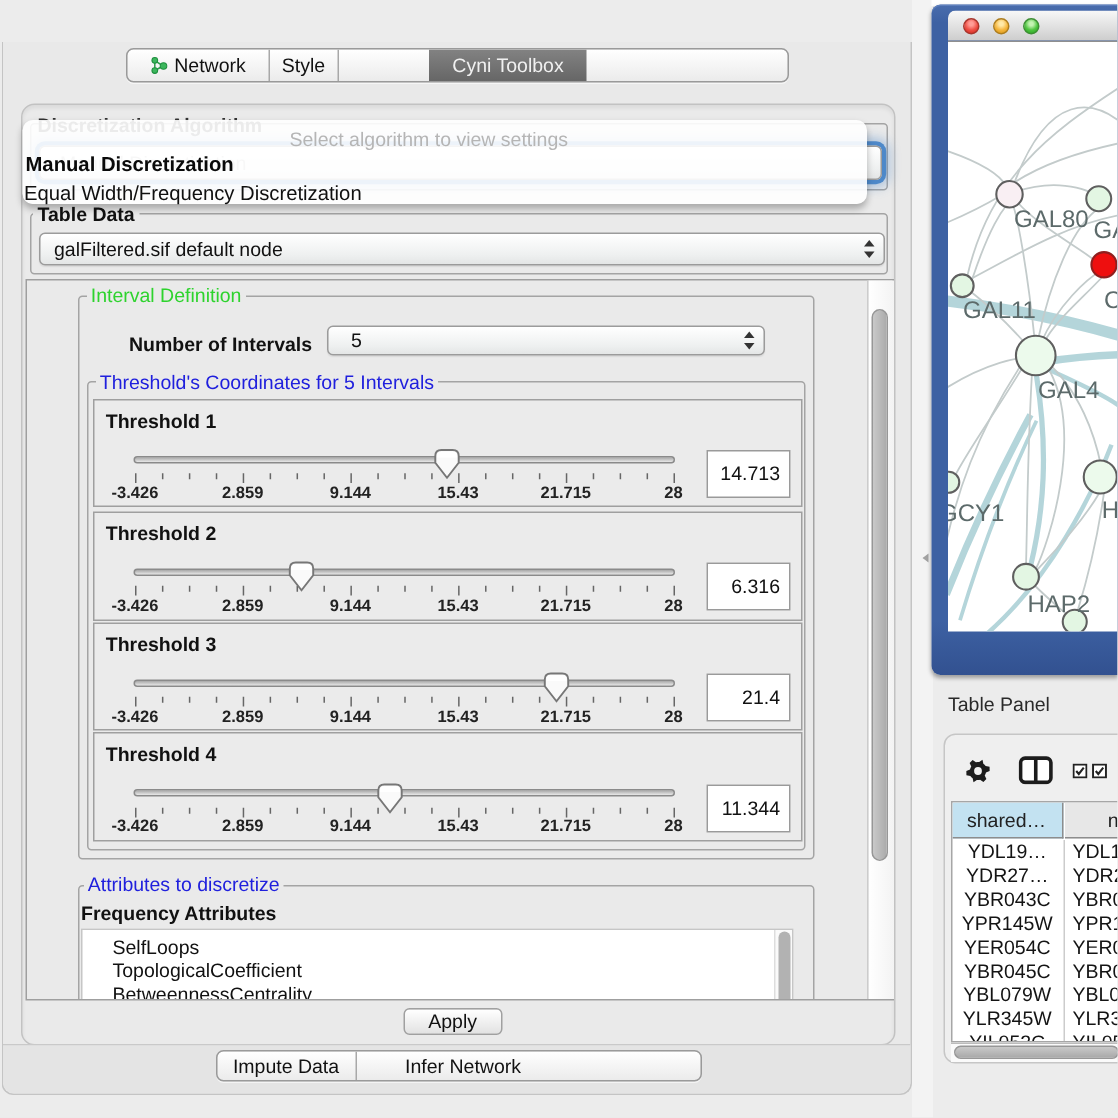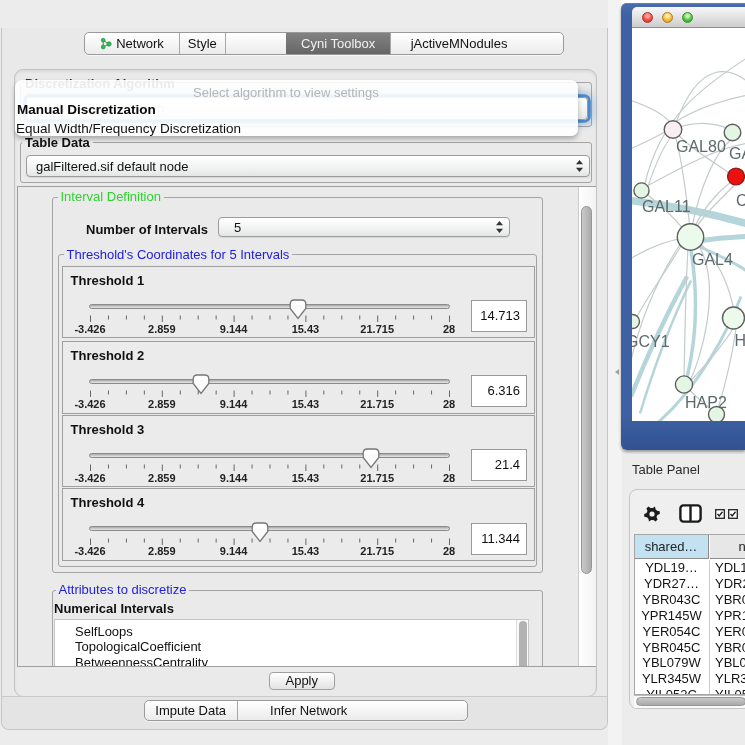--- a/index.html
+++ b/index.html
@@ -32,33 +32,32 @@
 <div id="root">
 
   <div class="abs" style="left:608px; top:0; width:14px; height:745px; background:#f3f3f3;"></div>
   <div class="abs" style="left:621px; top:0; width:124px; height:4px; background:#ffffff;"></div>
 
   <div class="abs" style="left:615px; top:369px; width:0; height:0; border-top:3.5px solid transparent; border-bottom:3.5px solid transparent; border-right:4.5px solid #a2a2a2;"></div>
 
 
   <div class="abs" style="left:1px; top:28px; width:607px; height:702px; background:#e9e9e9; border:1px solid #c4c4c4; border-top:none; border-radius:0 0 8px 8px;"></div>
 
-  <div class="seg" style="left:84px; top:32px; width:480px; height:23px;">
+  <div class="seg" style="left:84px; top:32px; width:442px; height:23px;">
     <div style="width:95px;"><svg width="12" height="13" viewBox="0 0 12 13" style="margin-right:4px;">
           <line x1="3.2" y1="3.4" x2="8.8" y2="7" stroke="#2a9c49" stroke-width="1"></line>
           <line x1="3.2" y1="10" x2="8.8" y2="7" stroke="#2a9c49" stroke-width="1"></line>
           <line x1="3.2" y1="3.4" x2="3.2" y2="10" stroke="#2a9c49" stroke-width="1"></line>
           <circle cx="3.2" cy="3.2" r="1.9" fill="#3cb65c" stroke="#1f8f3f" stroke-width="0.7"></circle>
           <circle cx="3.2" cy="10" r="1.9" fill="#3cb65c" stroke="#1f8f3f" stroke-width="0.7"></circle>
           <circle cx="9" cy="7" r="2.2" fill="#3cb65c" stroke="#1f8f3f" stroke-width="0.7"></circle>
         </svg>Network</div>
     <div style="width:45.6px;">Style</div>
     <div style="width:60.6px;margin-top:40px;">Select</div>
     <div class="sel" style="width:105px;">Cyni Toolbox</div>
-    <div style="width:135.8px;">jActiveMNodules</div>
   </div>
 
   <div class="abs" style="left:14px; top:69px; width:583px; height:628px; background:#eaeaea; border:1px solid #c2c2c2; border-radius:9px; box-shadow:inset 0 2px 3px rgba(0,0,0,.07);"></div>
 
   <div class="grp" style="left:20px; top:82px; width:572px; height:45px;"></div>
   <div class="abs nw" style="left:25px; top:76px; font-size:13px; font-weight:bold; color:#333;">Discretization Algorithm</div>
   <div class="combo" style="left:26px; top:97px; width:562px; height:23px; box-shadow:0 0 0 2.8px rgba(72,133,199,.95), 0 0 7px 5px rgba(72,133,199,.4);"></div>
   <div class="abs nw" style="left:40px; top:101px; font-size:13px; color:#b0b0b0;">Manual Discretization</div>
 
   <div class="grp" style="left:20px; top:142px; width:572px; height:41px;"></div>
@@ -234,21 +233,21 @@
         <span class="ticklbl" style="left:356.5px;">28</span>
       <svg class="thumb" width="18" height="21" viewBox="0 0 18 21" style="left:188.0px;">
           <path d="M1.2 5 Q1.2 1 5.2 1 L12.8 1 Q16.8 1 16.8 5 L16.8 9.5 L9 19.5 L1.2 9.5 Z" fill="#fafafa" stroke="#777" stroke-width="1.3"></path>
           <path d="M2.4 5 Q2.4 2.2 5.2 2.2 L12.8 2.2 Q15.6 2.2 15.6 5 L15.6 6 L2.4 6 Z" fill="#ffffff"></path>
         </svg>
       <div class="vfield">11.344</div>
     </div>
 
     <div class="grp" style="left:34.5px; top:403.5px; width:490.5px; height:90px;"></div>
     <div class="gl" style="left:38px; top:396.5px; color:#2020dd;">Attributes to discretize</div>
-    <div class="abs nw" style="left:36.5px; top:414px; font-size:13px; font-weight:bold; color:#111;">Numerical Intervals</div>
+    <div class="abs nw" style="left:36.5px; top:414px; font-size:13px; font-weight:bold; color:#111;">Frequency Attributes</div>
     <div class="abs" style="left:36.5px; top:432.5px; width:474.5px; height:60px; background:#ffffff; border:1px solid #c6c6c6;"></div>
     <div class="abs item" style="left:57.5px; top:437px;">SelfLoops</div>
     <div class="abs item" style="left:57.5px; top:452.6px;">TopologicalCoefficient</div>
     <div class="abs item" style="left:57.5px; top:468.2px;">BetweennessCentrality</div>
     <div class="abs" style="left:498.5px; top:433.5px; width:12px; height:58px; background:#fafafa; border-left:1px solid #ddd;"></div>
     <div class="abs" style="left:501.3px; top:434.5px; width:8px; height:57px; background:#b2b2b2; border-radius:4px 4px 0 0;"></div>
   </div>
 
   <div class="abs" style="left:577.5px; top:186.5px; width:18px; height:479px; background:linear-gradient(to right,#ffffff,#f3f3f3); border-left:1px solid #cccccc;"></div>
   <div class="abs" style="left:580.8px; top:206px; width:11.5px; height:368px; background:linear-gradient(to right,#c9c9c9,#ababab); border:1px solid #979797; border-radius:6px;"></div>

